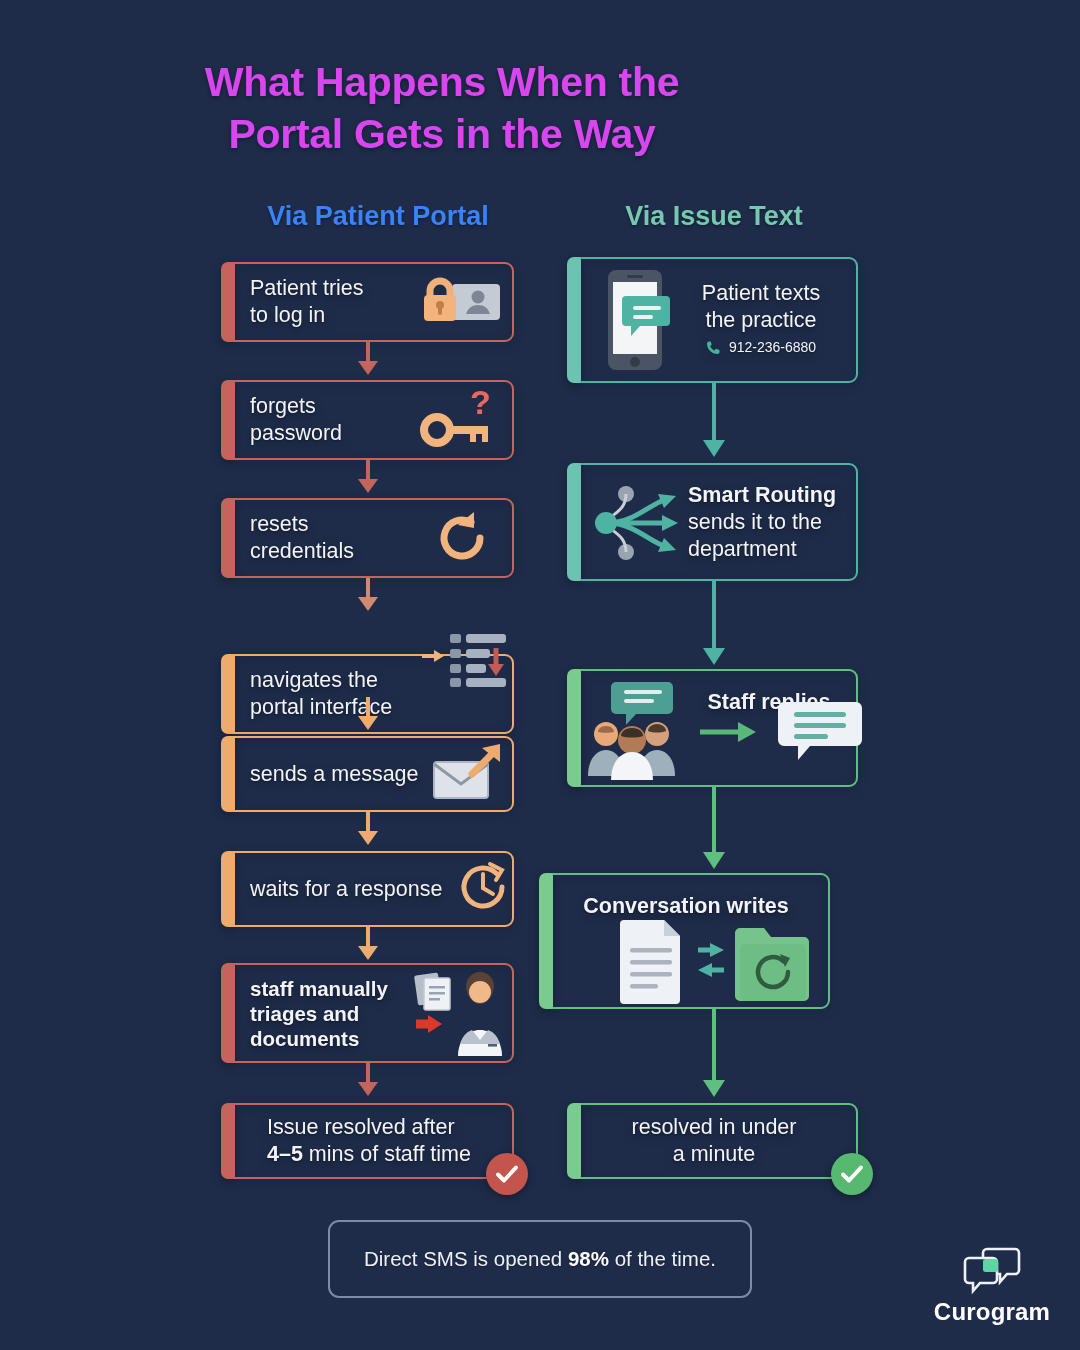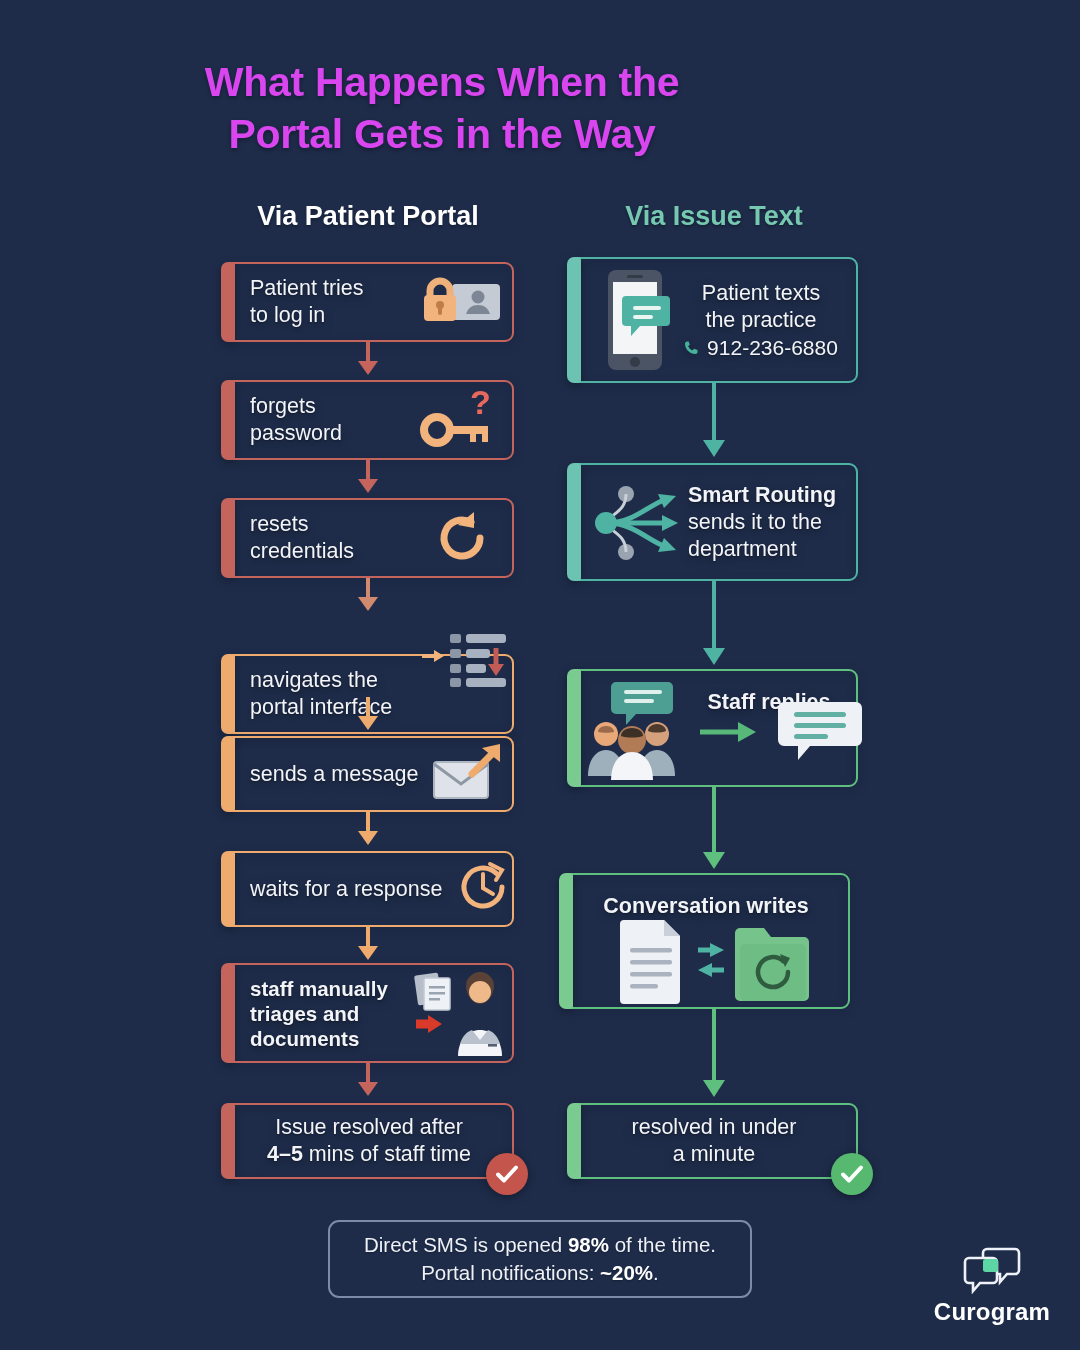--- a/index.html
+++ b/index.html
@@ -20,21 +20,21 @@
     letter-spacing: -0.3px;
     text-shadow: 0 2px 4px rgba(0,0,0,.35);
   }
 
   
   .col-head {
     position: absolute; top: 201px;
     font-size: 27px; font-weight: bold;
     text-shadow: 0 2px 3px rgba(0,0,0,.3);
   }
-  .col-head.left  { left: 222px; width: 292px; text-align: center; color: #ffffff; }
+  .col-head.left  { left: 232px; width: 292px; text-align: center; color: #3b82f6; }
   .col-head.right { left: 568px; width: 292px; text-align: center; color: #76c9b0; }
 
   
   .box {
     position: absolute;
     border-radius: 9px;
     border: 2px solid #c4645c;
     background: transparent;
     display: flex; align-items: center;
     padding: 0 24px 0 24px;
@@ -278,40 +278,40 @@
   </div>
   <div class="conn" style="left:352px; top:1063px;">
     <svg width="32" height="36" viewBox="0 0 32 36">
       <path d="M16 0v22" stroke="#c4645c" stroke-width="4" fill="none"></path>
       <path d="M16 33 L6 19 H26 Z" fill="#c4645c"></path>
     </svg>
   </div>
 
   <div class="box c-red" style="left:224px; top:1103px; width:290px; height:76px; padding:0 18px; justify-content:center;">
     <div class="accent"></div>
-    <div class="txt" style="text-align:center;">
+    <div class="txt" style="text-align:left;">
       <div>Issue resolved after</div>
       <div>
         <b>4–5</b><span> mins of staff time</span>
       </div>
     </div>
   </div>
   <div class="check red" style="left:486px; top:1153px;">
     <svg width="26" height="26" viewBox="0 0 26 26">
       <path d="M4 13.5 L10 19.5 L22 6.5" fill="none" stroke="#ffffff" stroke-width="4" stroke-linecap="round" stroke-linejoin="round"></path>
     </svg>
   </div>
 
   <div class="box c-teal" style="left:570px; top:257px; width:288px; height:126px; padding:0 14px 0 24px;">
     <div class="accent"></div>
     <div style="width:84px;"></div>
     <div class="txt" style="flex:1; text-align:center;">
       <div style="font-weight:normal;">Patient texts</div>
       <div>the practice</div>
-      <div style="font-size:21px; display:flex; align-items:center; justify-content:center; gap:6px;">
+      <div style="font-size:14px; display:flex; align-items:center; justify-content:center; gap:6px;">
         <span>
           <svg width="17" height="17" viewBox="0 0 17 17" style="display:block;">
             <path d="M3 2.5c-1 0-2 1-2 2 0 6 5 10.5 10.5 10.5 1 0 2-1 2-2v-2l-3.5-1.2-1.6 1.7a9 9 0 0 1-4.3-4.3l1.7-1.6L4.6 2.5z" fill="#45b39a"></path>
           </svg>
         </span>
         <span>912-236-6880</span>
       </div>
     </div>
   </div>
   <div class="icon-slot" style="left:600px; top:268px; width:70px; height:104px;">
@@ -389,21 +389,21 @@
       <rect x="206" y="58" width="34" height="5" rx="2.5" fill="#62b0a4"></rect>
     </svg>
   </div>
   <div class="conn" style="left:698px; top:787px;">
     <svg width="32" height="86" viewBox="0 0 32 86">
       <path d="M16 0v68" stroke="#5fbf7e" stroke-width="4" fill="none"></path>
       <path d="M16 82 L5 65 H27 Z" fill="#5fbf7e"></path>
     </svg>
   </div>
 
-  <div class="box c-green" style="left:562px; top:873px; width:288px; height:136px; padding:0;">
+  <div class="box c-green" style="left:542px; top:873px; width:288px; height:136px; padding:0;">
     <div class="accent"></div>
     <div class="txt" style="position:absolute; left:0; right:0; top:18px; text-align:center; font-weight:bold; font-size:21.5px;">Conversation writes</div>
   </div>
   <div class="icon-slot" style="left:612px; top:918px; width:200px; height:86px;">
     <svg width="200" height="86" viewBox="0 0 200 86">
       <path d="M12 2h40l16 16v64a4 4 0 0 1-4 4H12a4 4 0 0 1-4-4V6a4 4 0 0 1 4-4z" fill="#eef1f5"></path>
       <path d="M52 2l16 16H52z" fill="#c9d0d9"></path>
       <rect x="18" y="30" width="42" height="4.5" rx="2" fill="#aab3bf"></rect>
       <rect x="18" y="42" width="42" height="4.5" rx="2" fill="#aab3bf"></rect>
       <rect x="18" y="54" width="42" height="4.5" rx="2" fill="#aab3bf"></rect>
@@ -436,23 +436,20 @@
     <svg width="26" height="26" viewBox="0 0 26 26">
       <path d="M4 13.5 L10 19.5 L22 6.5" fill="none" stroke="#ffffff" stroke-width="4" stroke-linecap="round" stroke-linejoin="round"></path>
     </svg>
   </div>
 
   <div class="stat">
     <div class="s-txt">
       <div>
         <span>Direct SMS is opened </span><b>98%</b><span> of the time.</span>
       </div>
-      <div>
-        <span>Portal notifications: </span><b>~20%</b><span>.</span>
-      </div>
     </div>
   </div>
 
   <div class="brand">
     <div style="display:flex; justify-content:center;">
       <svg width="62" height="48" viewBox="0 0 62 48">
         <path d="M26 3h28a4 4 0 0 1 4 4v17a4 4 0 0 1-4 4h-8l-7 8v-8h-13a4 4 0 0 1-4-4V7a4 4 0 0 1 4-4z" fill="none" stroke="#eef1f6" stroke-width="2.6"></path>
         <path d="M8 12h24a4 4 0 0 1 4 4v17a4 4 0 0 1-4 4H19l-7 8v-8H8a4 4 0 0 1-4-4V16a4 4 0 0 1 4-4z" fill="#1e2c4a" stroke="#eef1f6" stroke-width="2.6"></path>
         <rect x="22" y="13" width="15" height="13" rx="2.5" fill="#5bd6a4"></rect>
       </svg>

